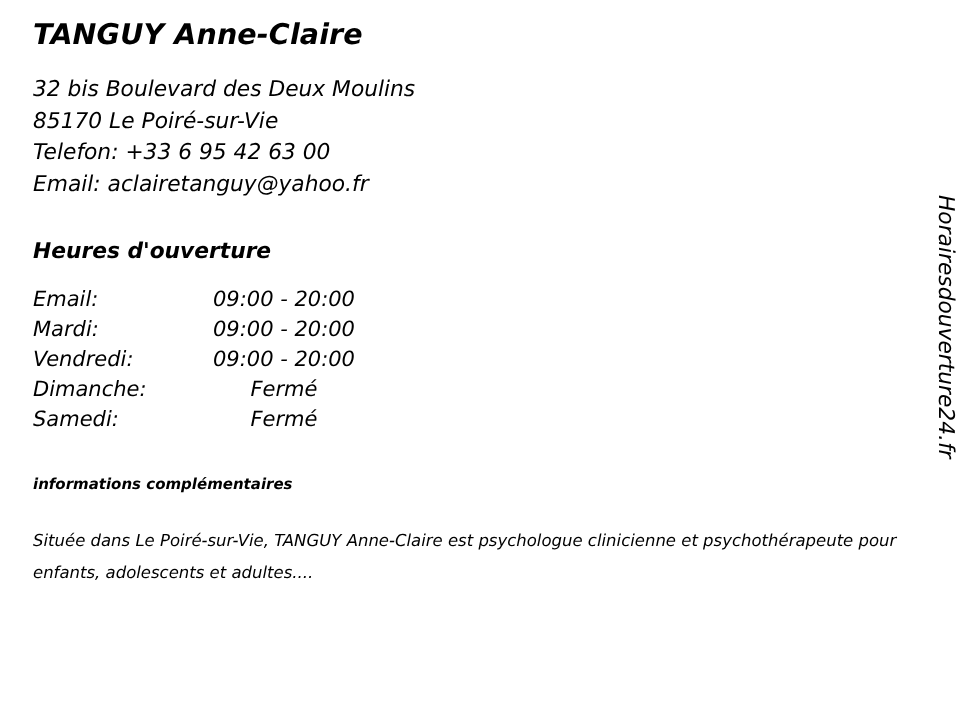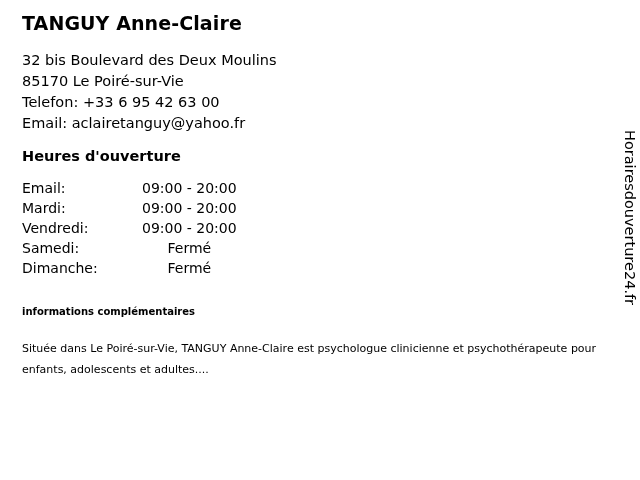--- a/index.html
+++ b/index.html
@@ -14,20 +14,21 @@
     color: #000000;
     overflow: hidden;
     position: relative;
   }
   .page {
     position: absolute;
     left: 0;
     top: 0;
     width: 640px;
     height: 357px;
+    font-style: italic;
   }
   .content {
     position: absolute;
     left: 22px;
     top: 10px;
     width: 590px;
   }
   .business-name {
     font-size: 19px;
     font-weight: bold;
@@ -37,21 +38,21 @@
   }
   .addr-line {
     font-size: 14.5px;
     line-height: 21px;
     white-space: nowrap;
   }
   .section-title {
     font-size: 14.5px;
     font-weight: bold;
     line-height: 20px;
-    margin-top: 12px;
+    margin-top: 24px;
     margin-bottom: 12px;
   }
   table.hours {
     border-collapse: collapse;
     font-size: 14px;
   }
   table.hours td {
     padding: 0;
     line-height: 20px;
     vertical-align: top;
@@ -118,25 +119,25 @@
         </tr>
         <tr>
           <td class="day">Mardi:</td>
           <td class="time">09:00 - 20:00</td>
         </tr>
         <tr>
           <td class="day">Vendredi:</td>
           <td class="time">09:00 - 20:00</td>
         </tr>
         <tr>
-          <td class="day">Samedi:</td>
+          <td class="day">Dimanche:</td>
           <td class="time">Fermé</td>
         </tr>
         <tr>
-          <td class="day">Dimanche:</td>
+          <td class="day">Samedi:</td>
           <td class="time">Fermé</td>
         </tr>
       </tbody>
     </table>
 
     <div class="extra-title">informations complémentaires</div>
 
     <div class="extra-text">Située dans Le Poiré-sur-Vie, TANGUY Anne-Claire est psychologue clinicienne et psychothérapeute pour enfants, adolescents et adultes....</div>
 
   </div>

